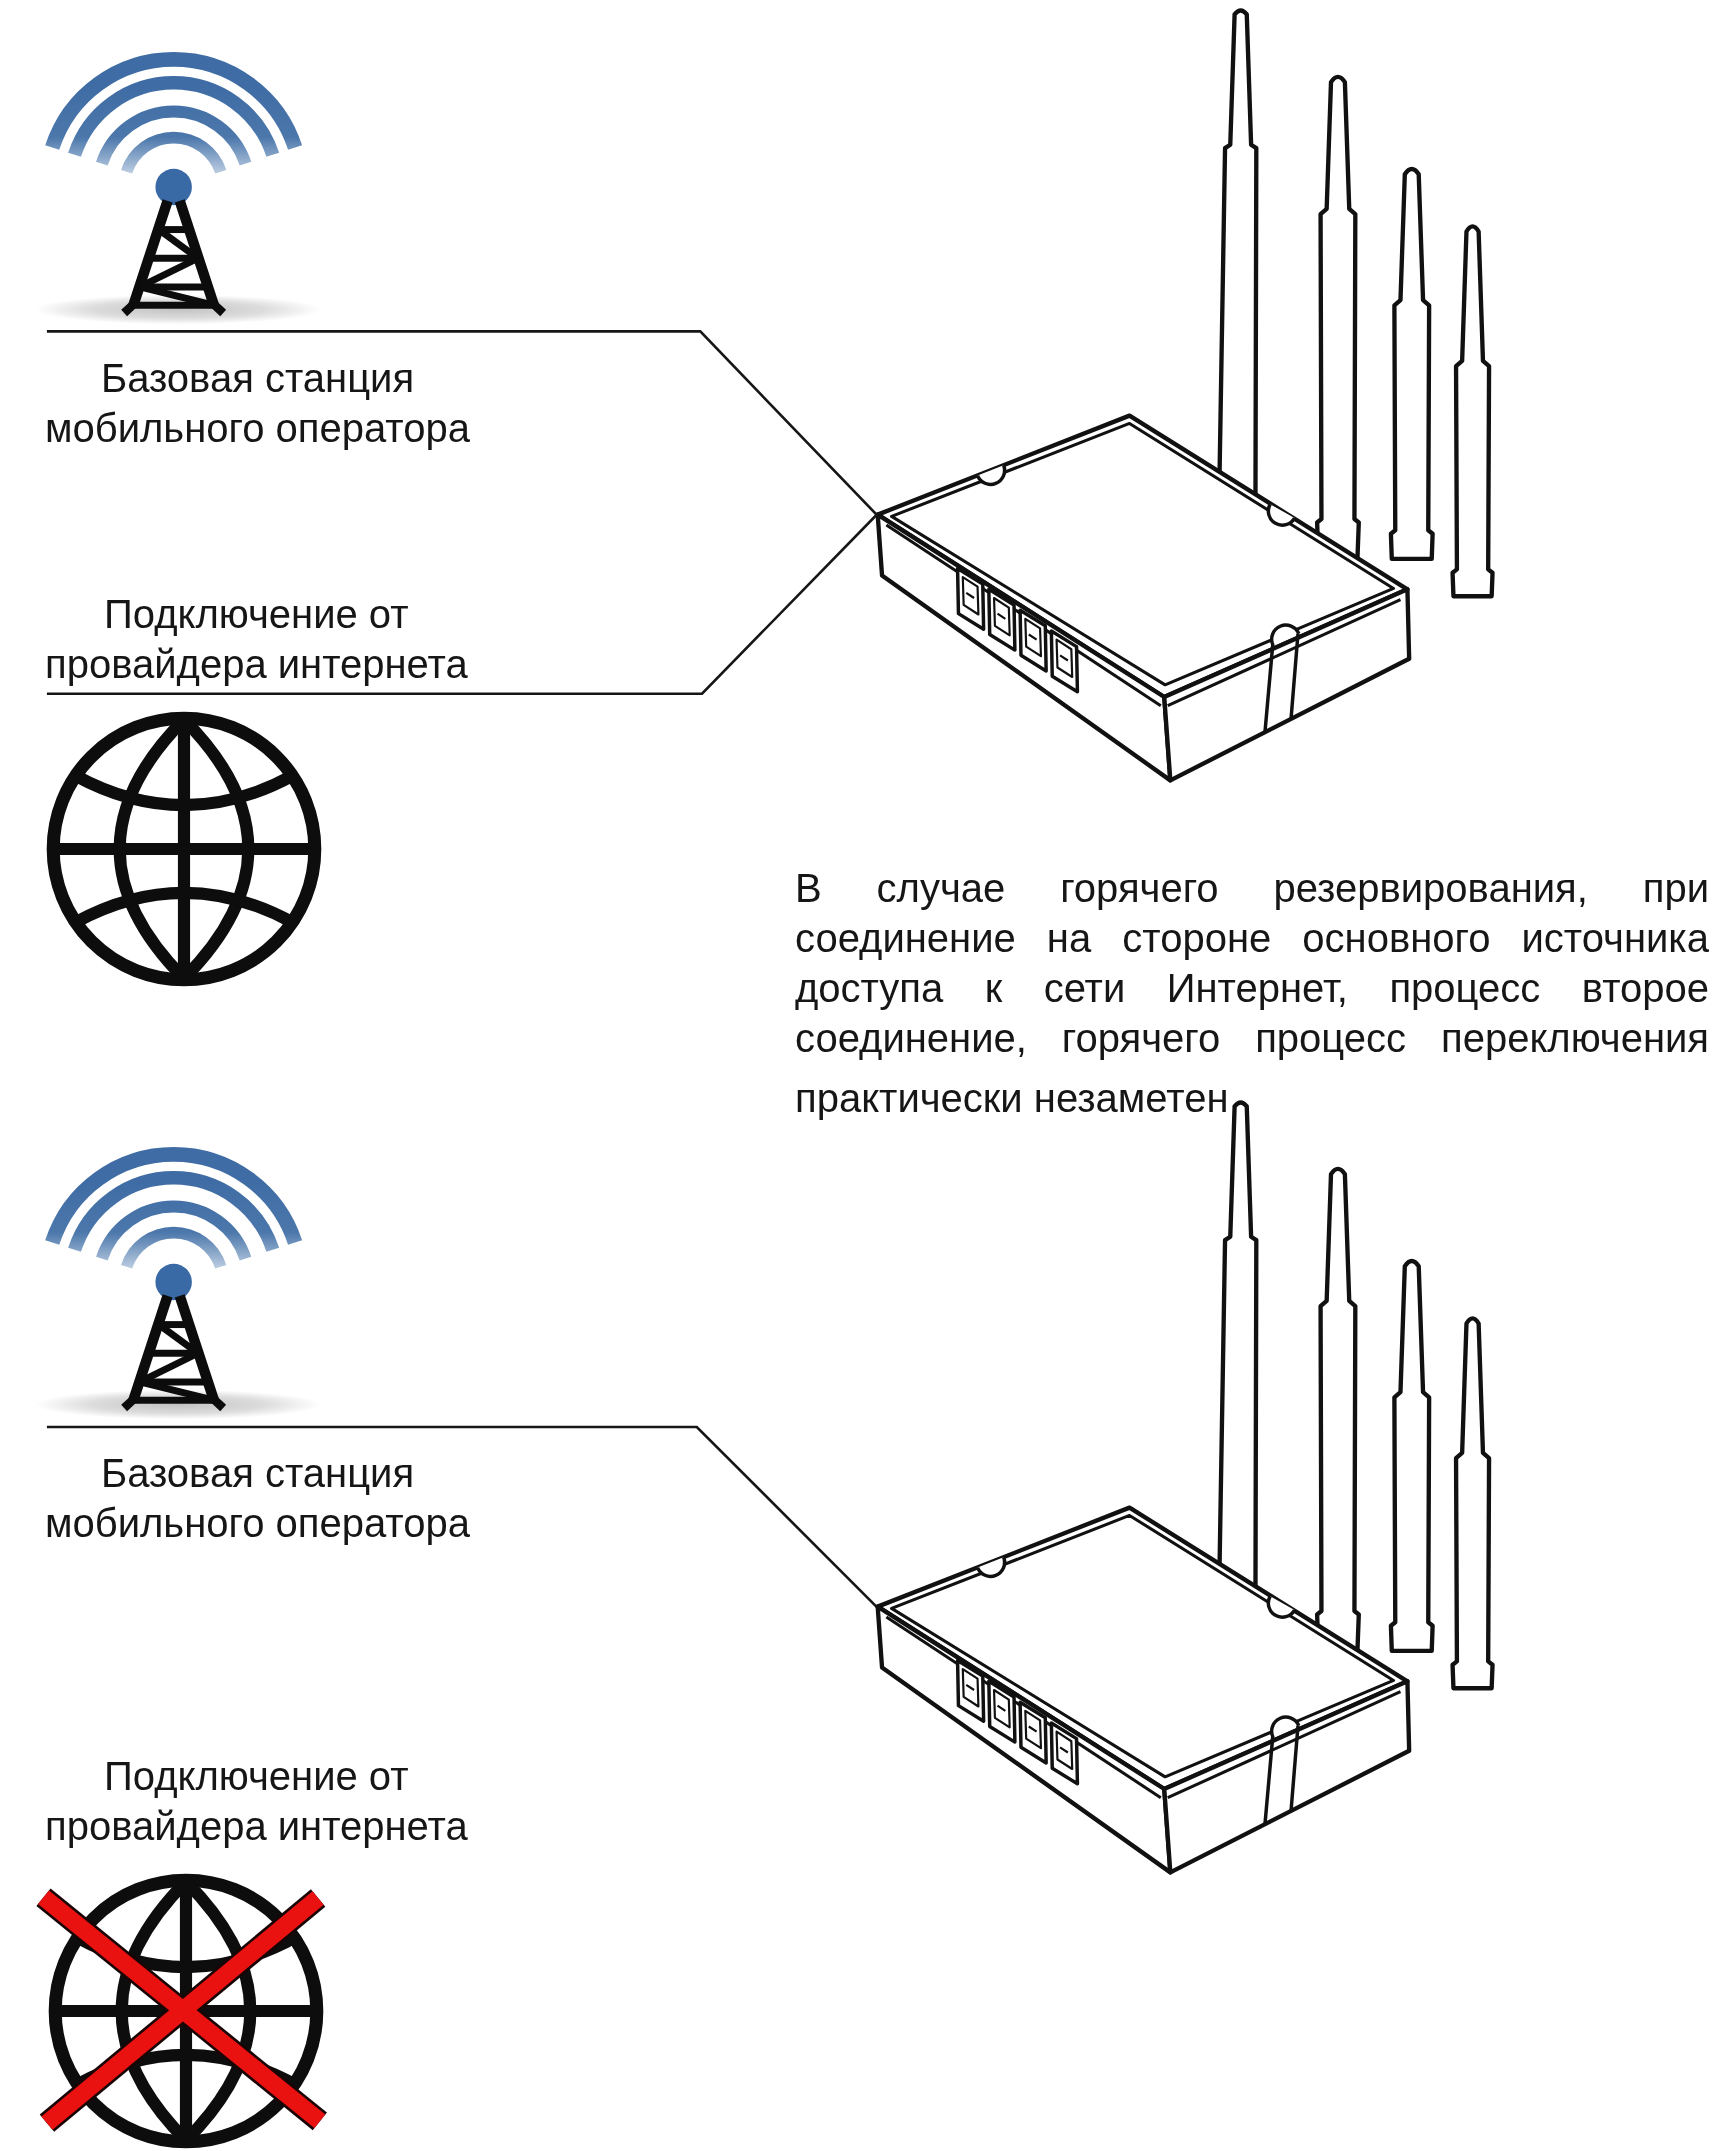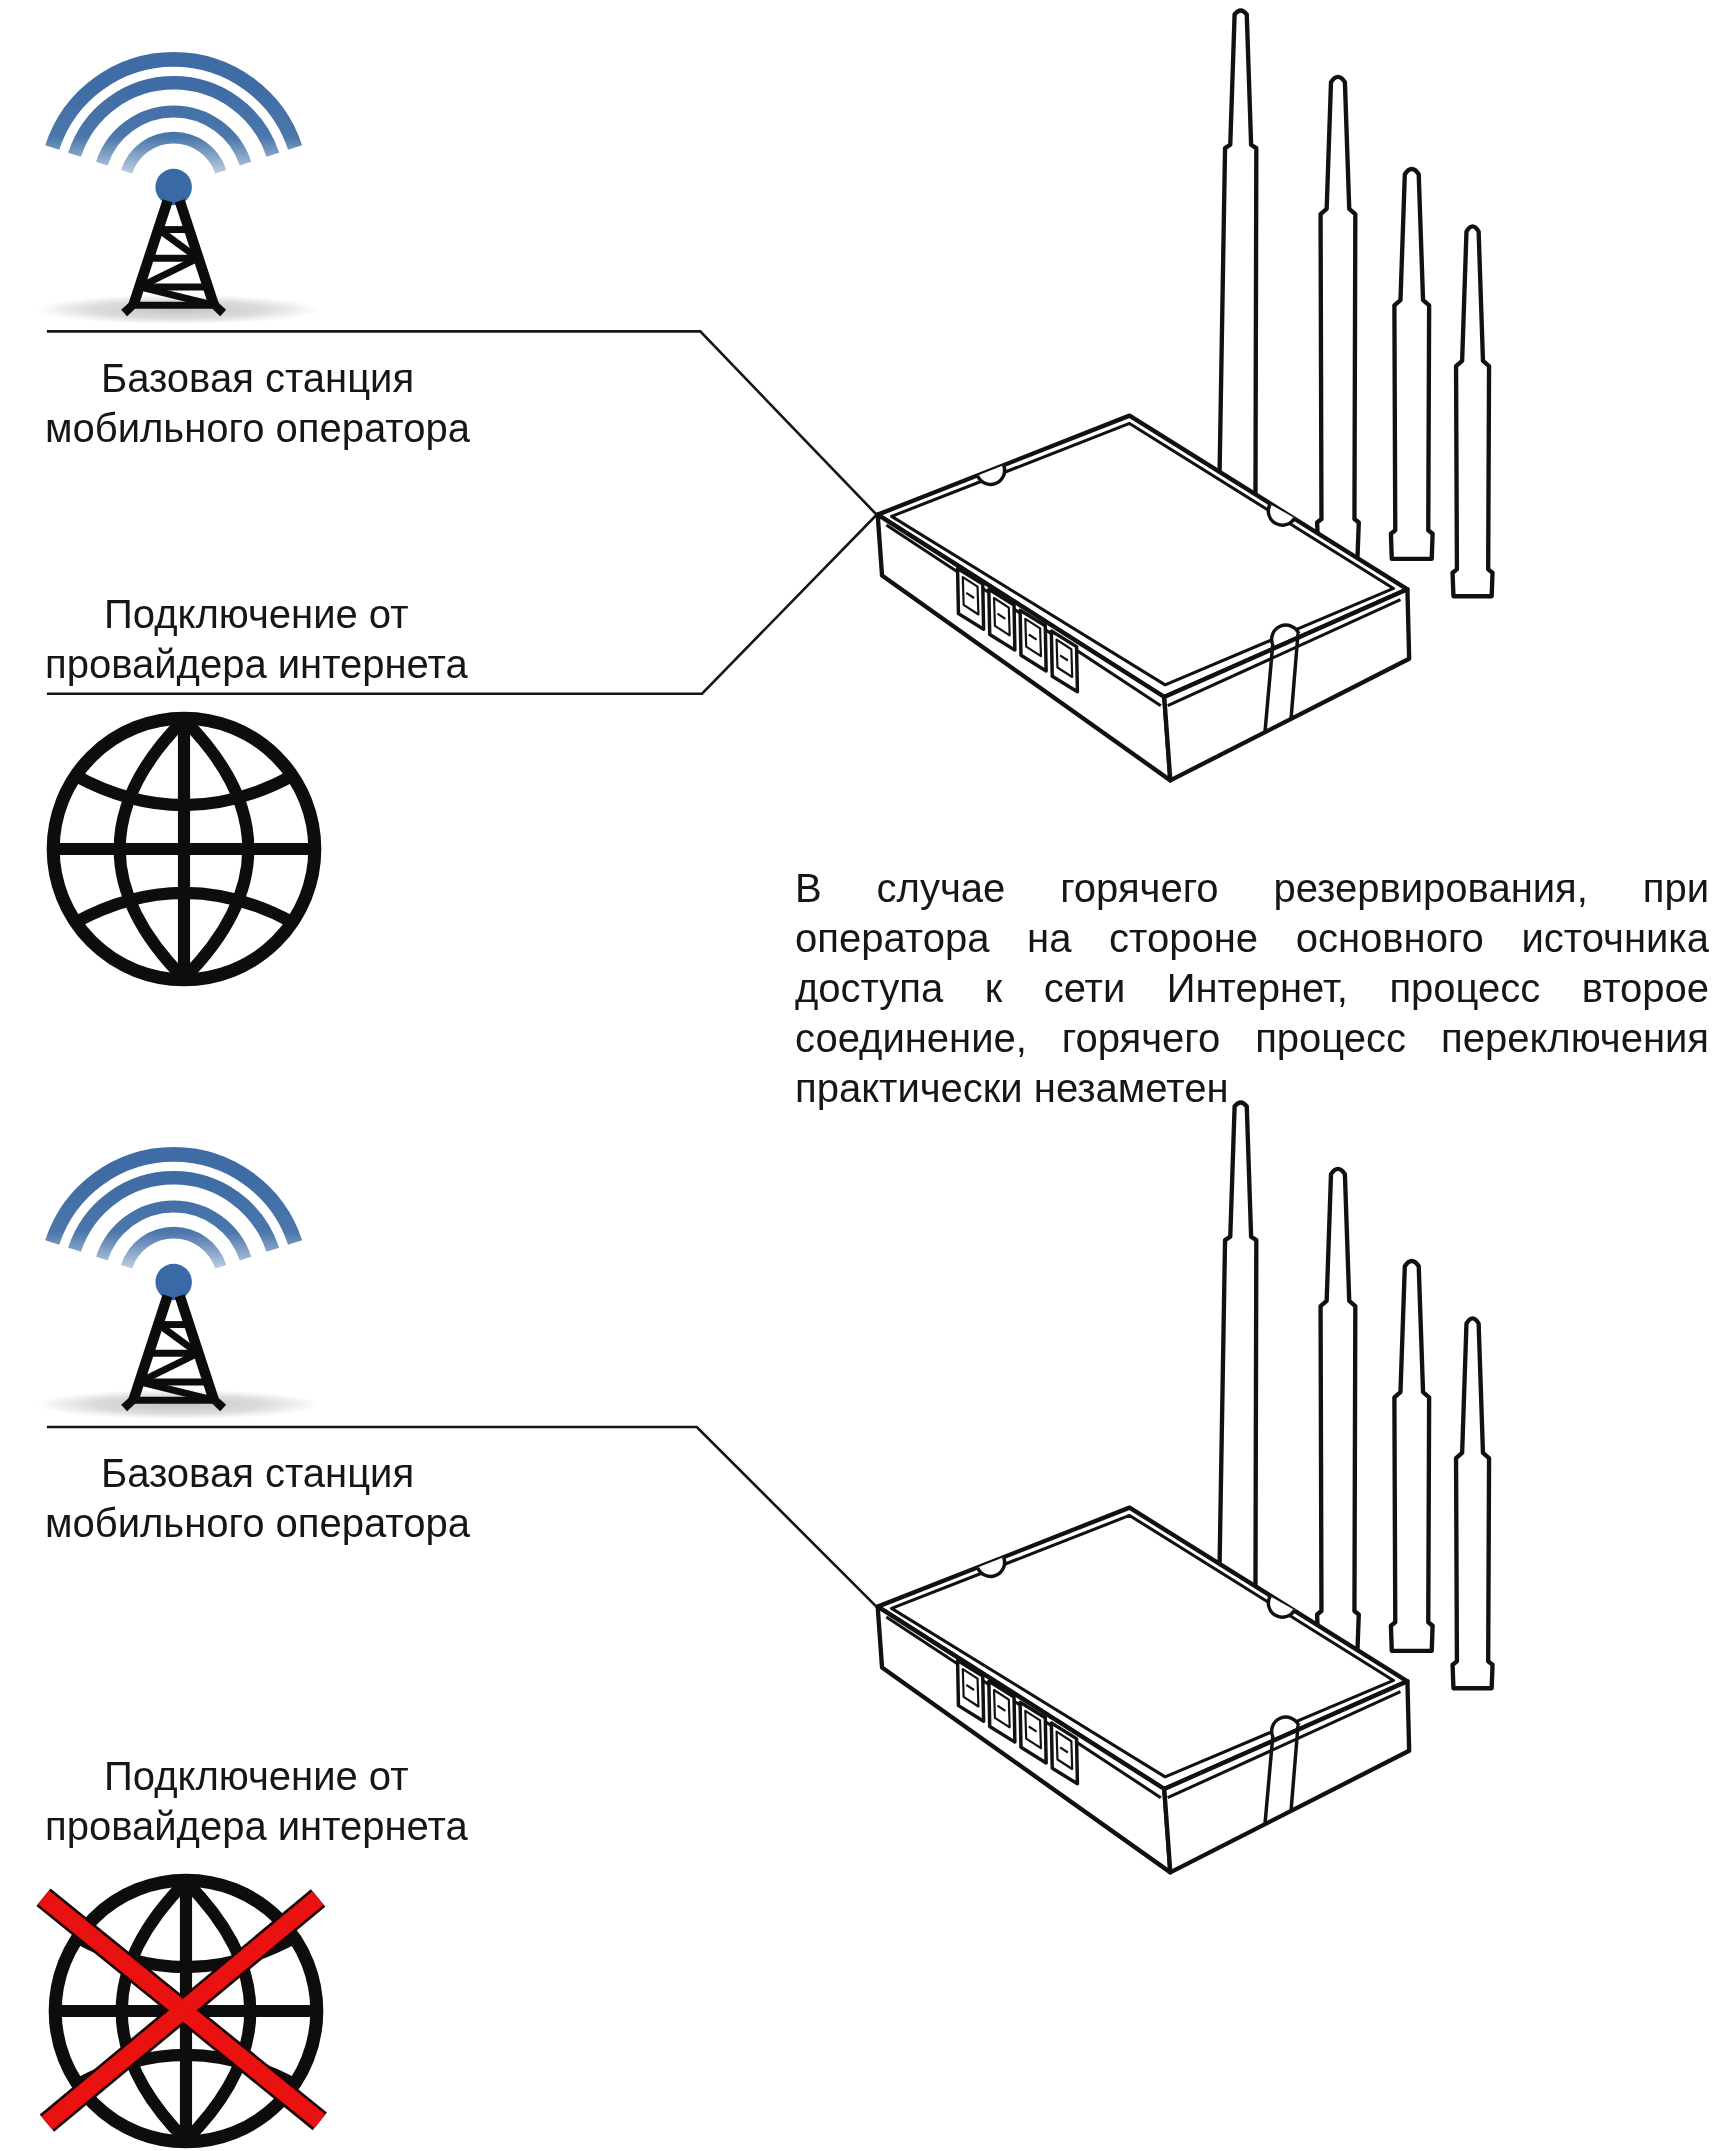--- a/index.html
+++ b/index.html
@@ -2,21 +2,21 @@
 <html style="font-size:14px"><head>
 <meta charset="utf-8">
 <style>
   html,body{margin:0;padding:0;background:#fff;}
   body{width:1729px;height:2152px;position:relative;overflow:hidden;
        font-family:"Liberation Sans", sans-serif;color:#161616;}
   .abs{position:absolute;}
   .label{font-size:40px;line-height:50px;white-space:nowrap;letter-spacing:0;text-align:center;}
   .para{width:914px;font-size:40px;line-height:50px;}
   .para .jline{text-align:justify;text-align-last:justify;}
-  .para .jline.last{text-align:center;text-align-last:left;}
+  .para .jline.last{text-align:center;text-align-last:left;margin-top:10px;}
   svg{display:block;overflow:visible;}
 </style>
 </head>
 <body>
 
 <svg class="abs" width="0" height="0" aria-hidden="true">
   <defs>
     <linearGradient id="arcFade" gradientUnits="userSpaceOnUse" x1="0" y1="60" x2="0" y2="175">
       <stop offset="0" stop-color="#3f6ca4"></stop>
       <stop offset="0.5" stop-color="#4b77ab"></stop>
@@ -142,21 +142,21 @@
 <svg class="abs" style="left:38px;top:703px" width="292" height="292" viewBox="0 0 336 336">
     <use href="#globeG"></use>
   </svg>
 
 <svg class="abs" style="left:869px;top:0" width="660" height="800" viewBox="0 0 760 920">
     <use href="#routerG"></use>
   </svg>
 
 <div class="abs para" style="left:795px;top:863px">
   <div class="jline">В случае горячего резервирования, при</div>
-  <div class="jline">оператора на стороне основного источника</div>
+  <div class="jline">соединение на стороне основного источника</div>
   <div class="jline">доступа к сети Интернет, процесс второе</div>
   <div class="jline">соединение, горячего процесс переключения</div>
   <div class="jline last">практически незаметен</div>
 </div>
 
 <svg class="abs" style="left:17.4px;top:1130px" width="322" height="291" viewBox="0 0 370 335">
     <use href="#towerG"></use>
   </svg>
 
 <div class="abs label" style="left:45px;top:1448px">

